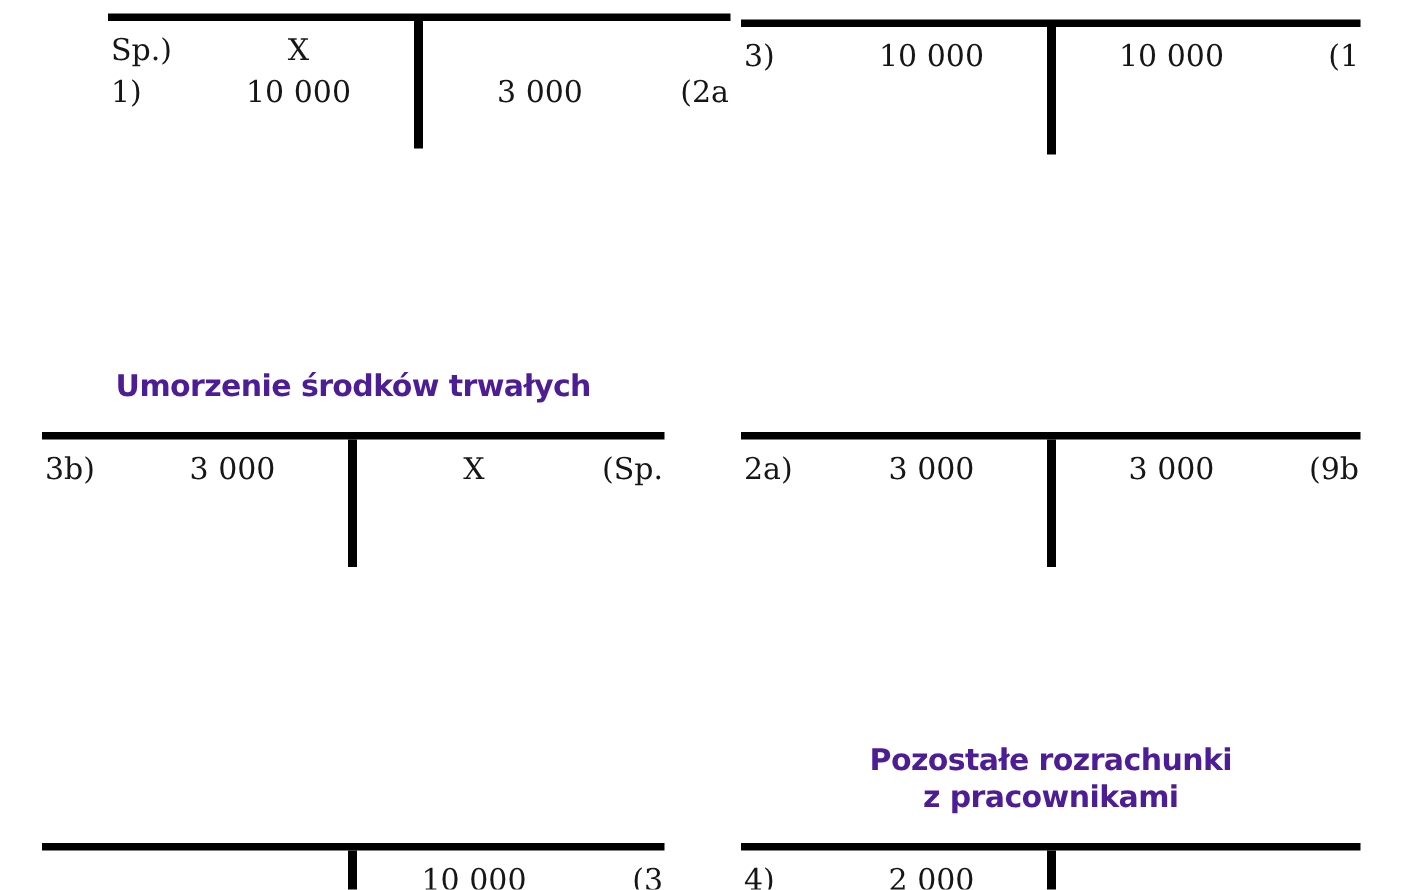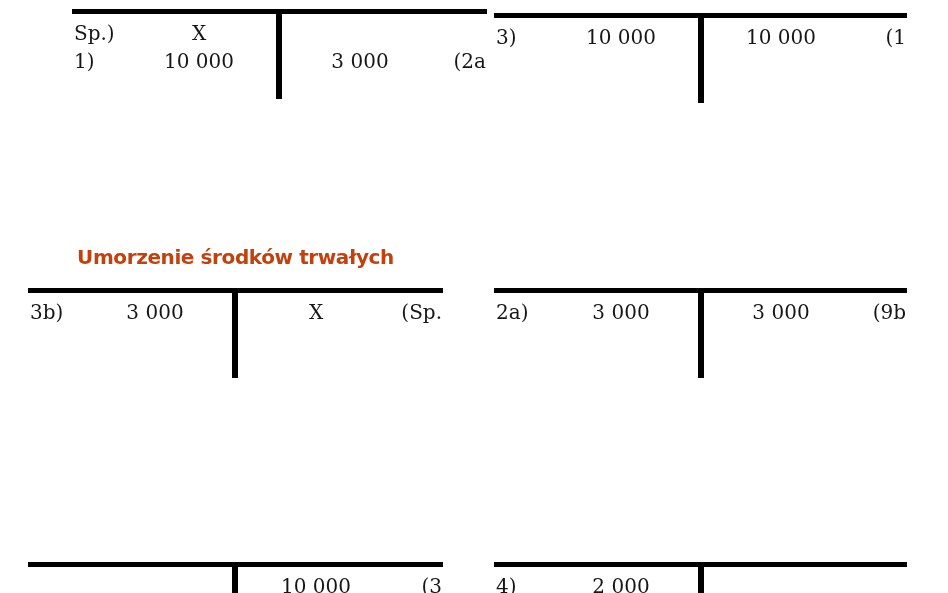--- a/index.html
+++ b/index.html
@@ -24,21 +24,21 @@
   .acct-title {
     position: absolute;
     left: -10px; right: -10px;
     bottom: calc(100% + 23px);
     text-align: center;
     font-family: "DejaVu Sans", sans-serif;
     font-weight: bold;
     font-size: 20px;
     line-height: 25px;
     letter-spacing: -0.4px;
-    color: #c2410c;
+    color: #4c1d95;
     white-space: nowrap;
   }
   .t-divider {
     position: absolute;
     left: 204px; top: 0;
     width: 6px; height: 85px;
     background: #000;
   }
   .col {
     position: absolute;
@@ -155,20 +155,24 @@
     </div>
     <div class="col right">
       <div class="entry-row">
         <span class="val">10 000</span>
         <span class="ref">(3</span>
       </div>
     </div>
   </div>
 
   <div class="acct" style="left:494px; top:562px; width:413px;">
+    <div class="acct-title">
+      <div>Pozostałe rozrachunki</div>
+      <div>z pracownikami</div>
+    </div>
     <div class="t-divider"></div>
     <div class="col left">
       <div class="entry-row">
         <span class="ref">4)</span>
         <span class="val">2 000</span>
       </div>
     </div>
     <div class="col right">
       <div class="entry-row">
         <span class="val"></span>

